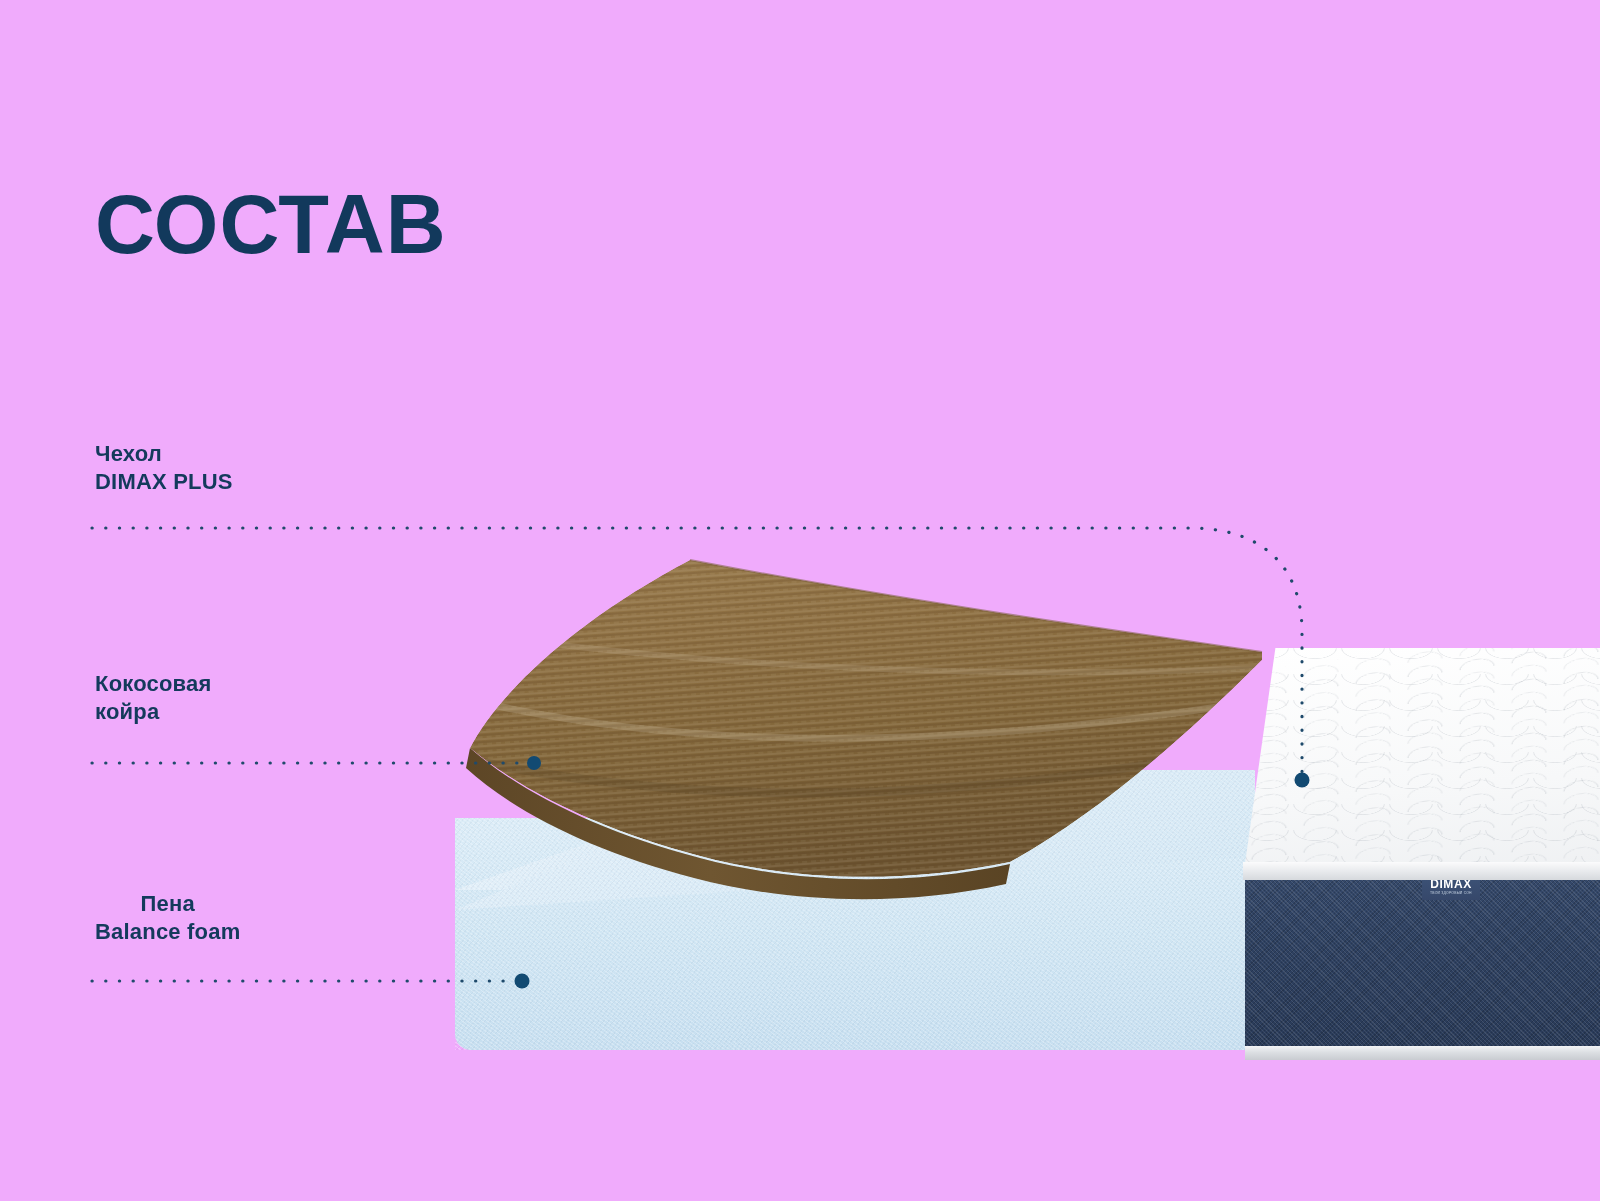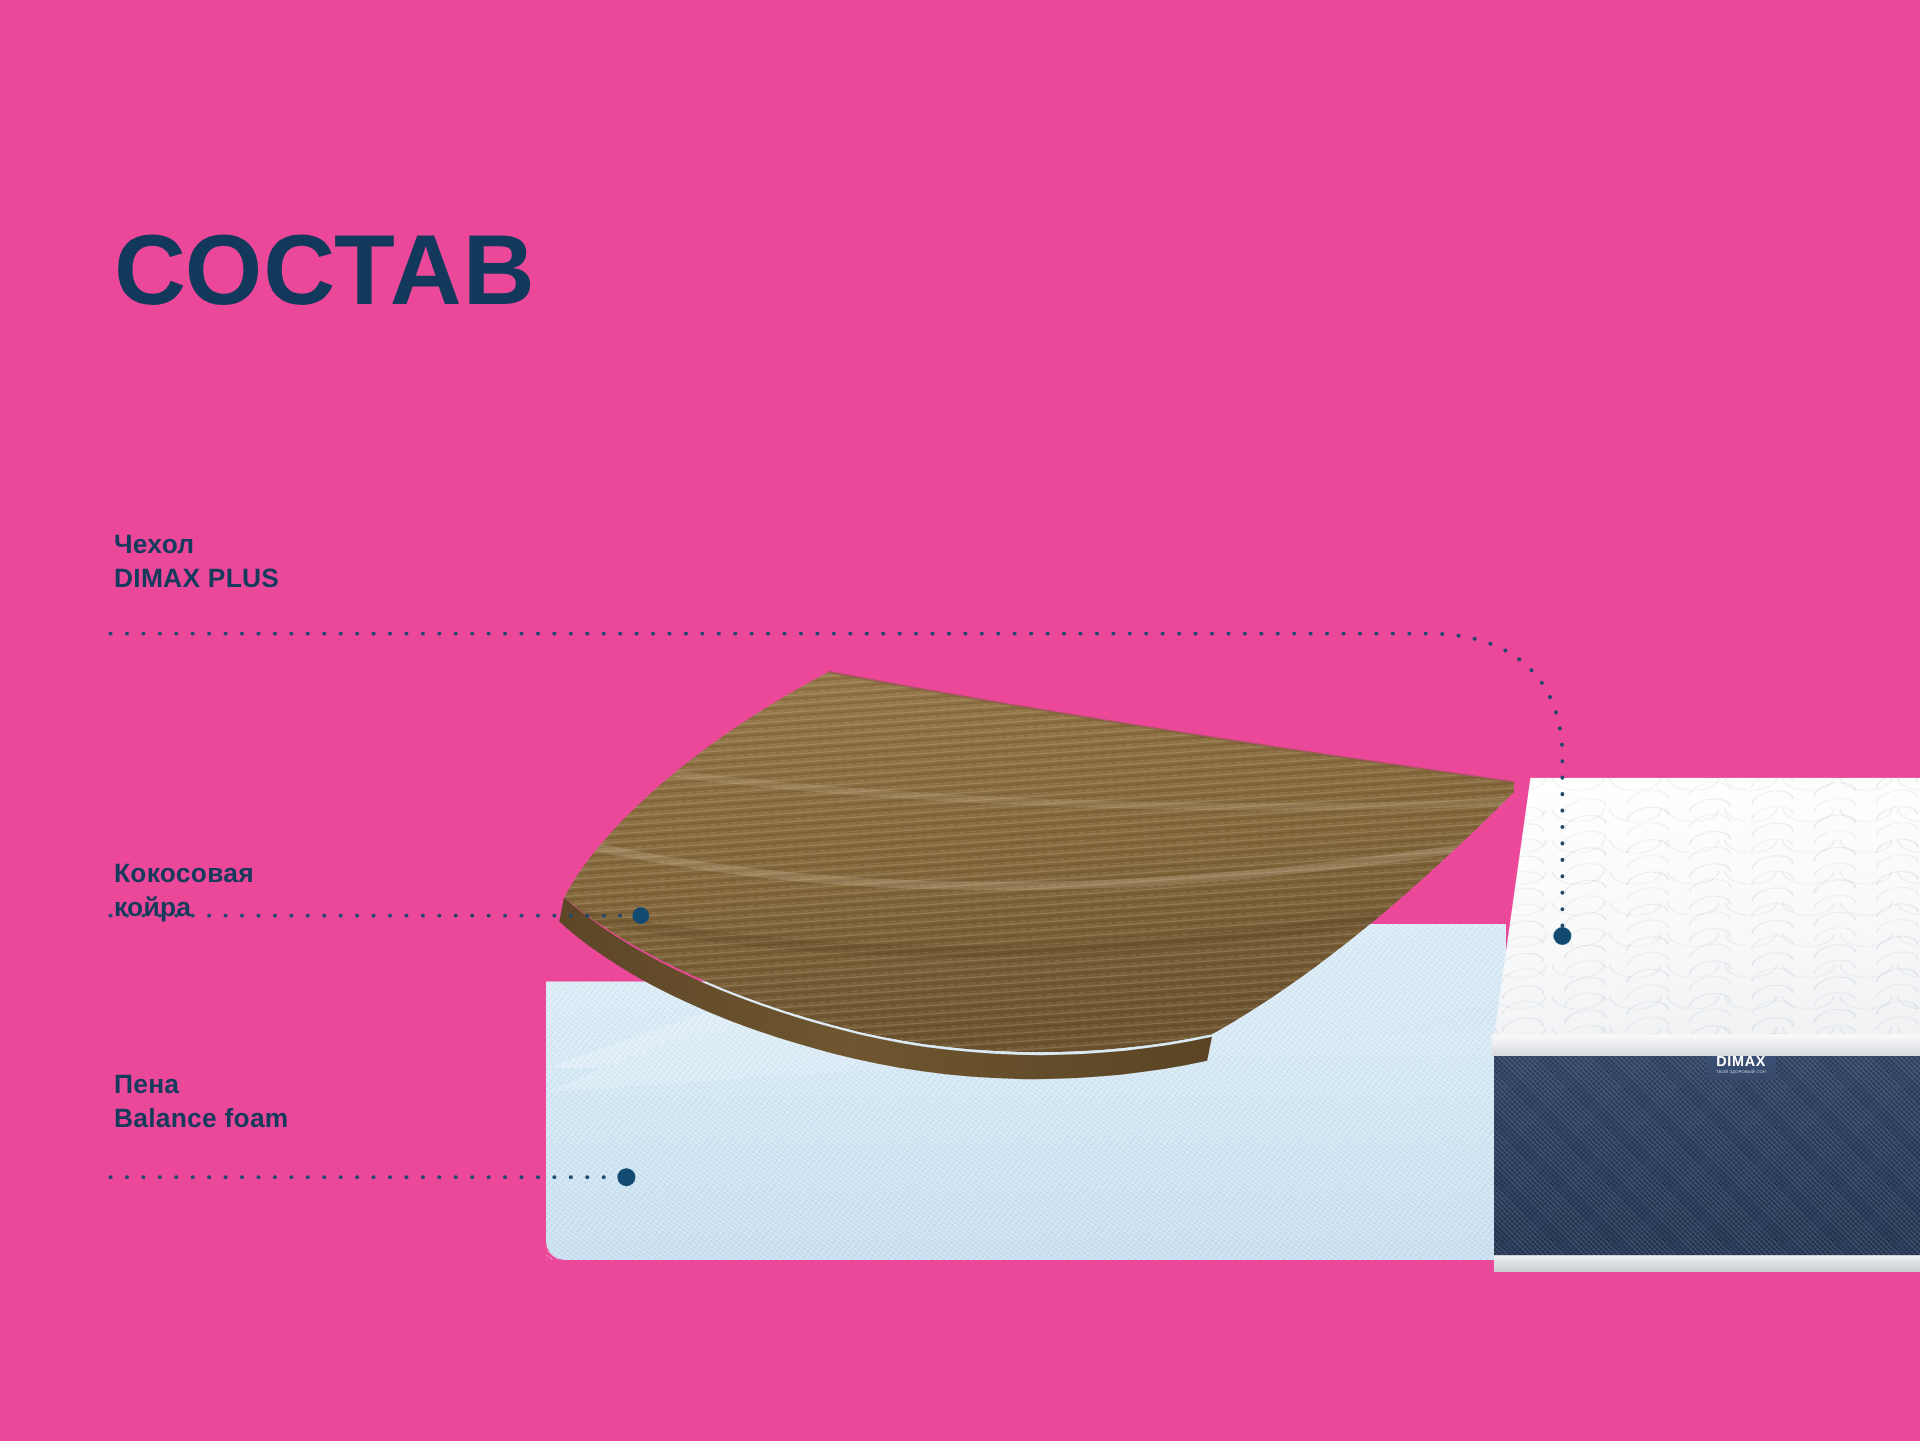--- a/index.html
+++ b/index.html
@@ -3,40 +3,40 @@
 <meta charset="utf-8">
 <style>
   * { margin:0; padding:0; box-sizing:border-box; }
   html, body { background:#ffffff; }
   body {
     width:1600px; height:1201px;
     font-family:"Liberation Sans", sans-serif;
     overflow:hidden; position:relative;
   }
 
-  #stage { position:absolute; inset:0; background:#ec4899; }
+  #stage { position:absolute; inset:0; background:#f0abfc; }
 
   
   #page-title {
     position:absolute; left:95px; top:183px;
     font-size:83px; font-weight:700; letter-spacing:1px;
     color:#12395c; line-height:1;
     white-space:nowrap;
   }
 
   
   .callout { position:absolute; }
   .callout .line1, .callout .line2 {
     font-size:22px; font-weight:700; color:#143a5c;
     line-height:1.28; letter-spacing:.2px; white-space:nowrap;
   }
 
   #callout-cover  { left:95px; top:440px; }
-  #callout-coir   { left:95px; top:670px;margin-top:44px; }
-  #callout-foam   { left:95px; top:890px; }
+  #callout-coir   { left:95px; top:670px; }
+  #callout-foam   { left:95px; top:890px;text-align:center; }
 
   
   .leader-svg { position:absolute; left:0; top:0; width:1600px; height:1201px; pointer-events:none; }
   .leader-path { fill:none; stroke:#1f4a6b; stroke-width:3.2; stroke-linecap:round;
                  stroke-dasharray:0.2 13.5; }
   .leader-dot { fill:#124a72; }
 
   
   #mattress { position:absolute; left:0; top:0; width:1600px; height:1201px; }
   #foam-body {

